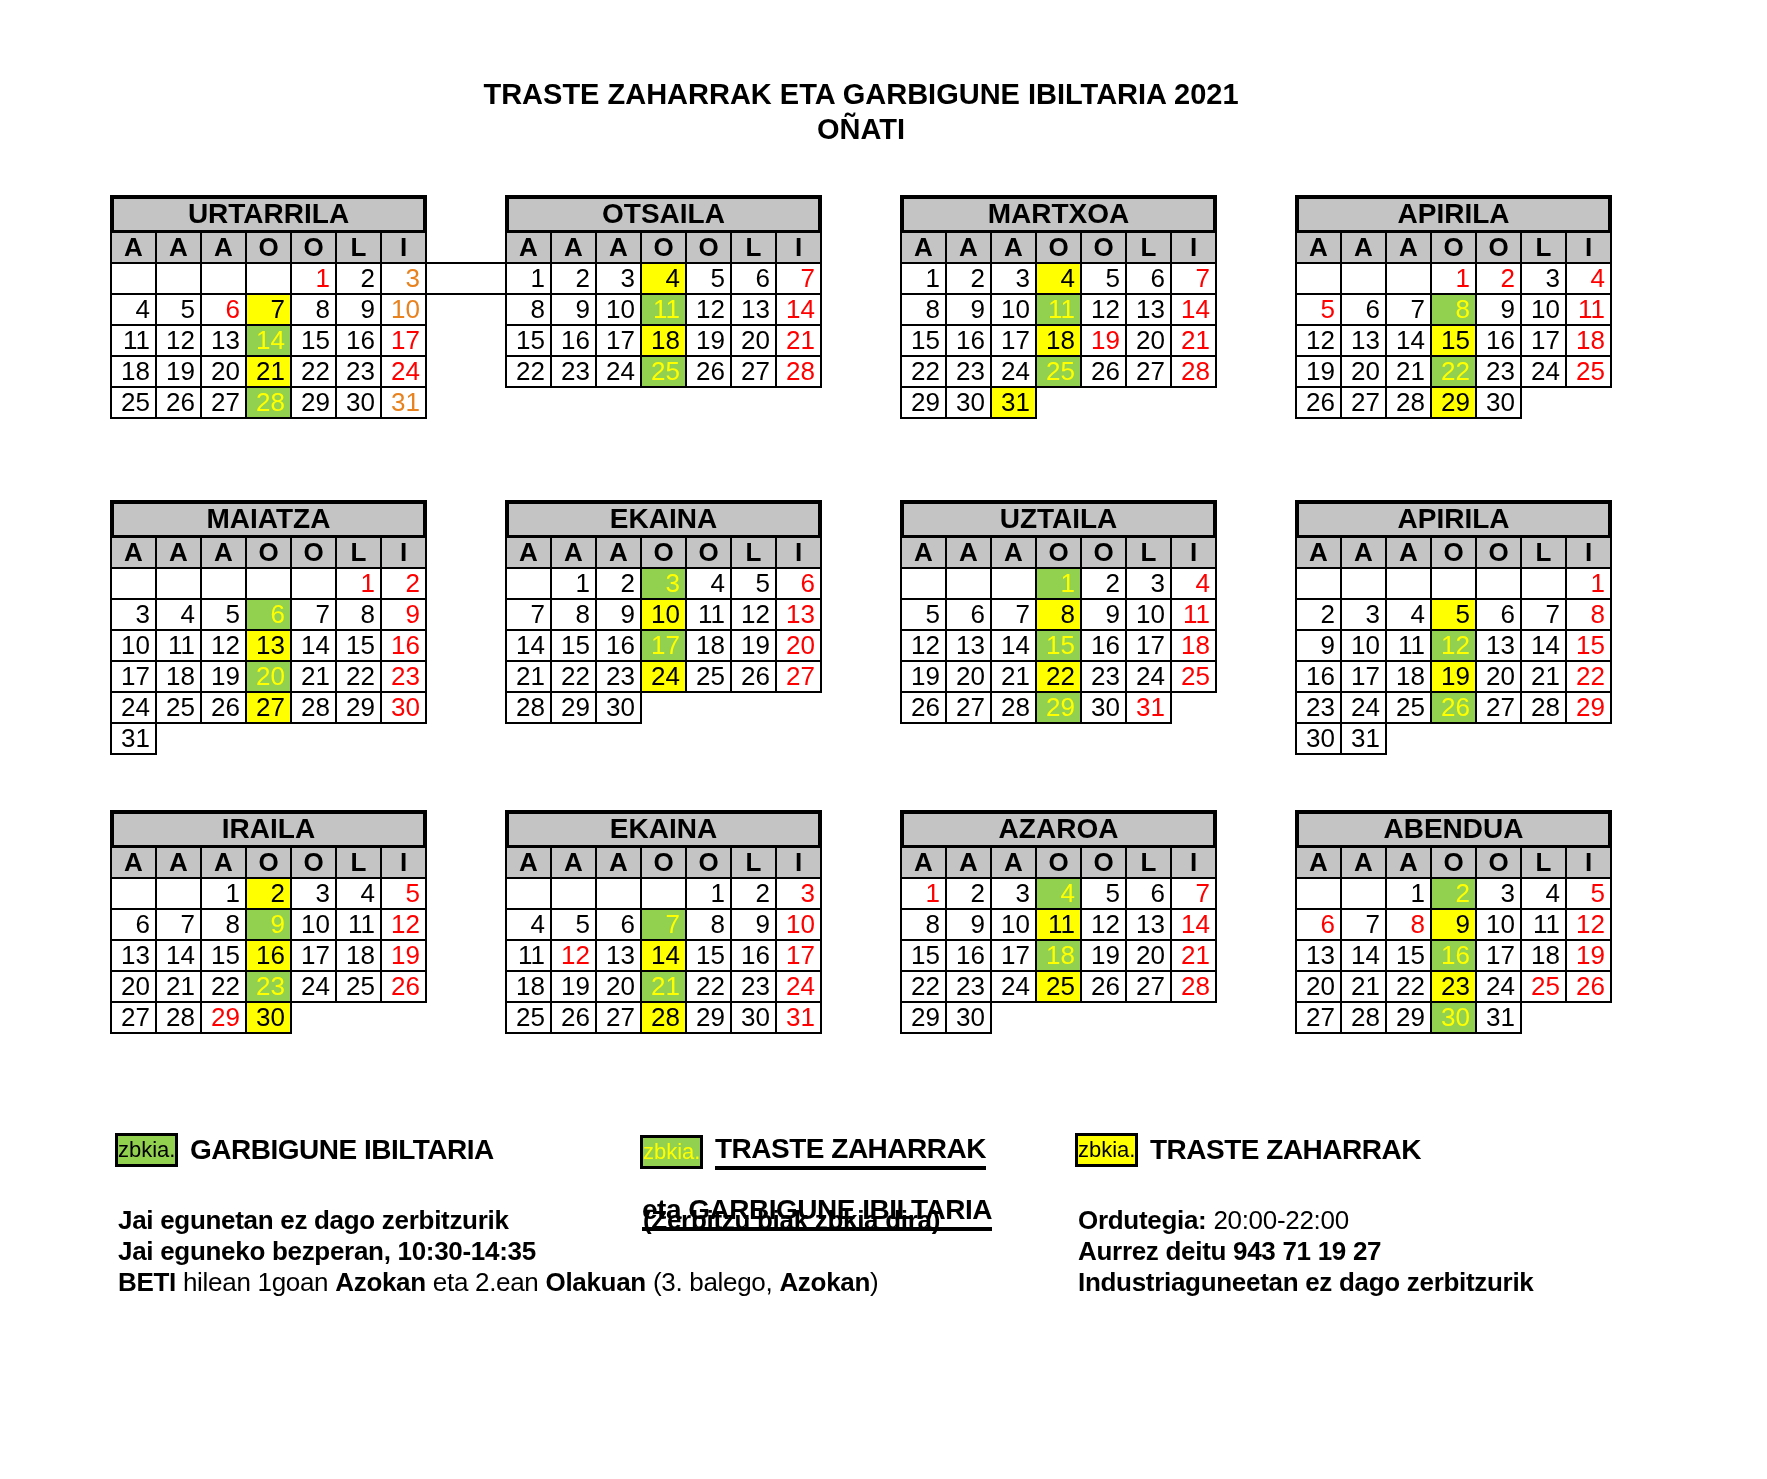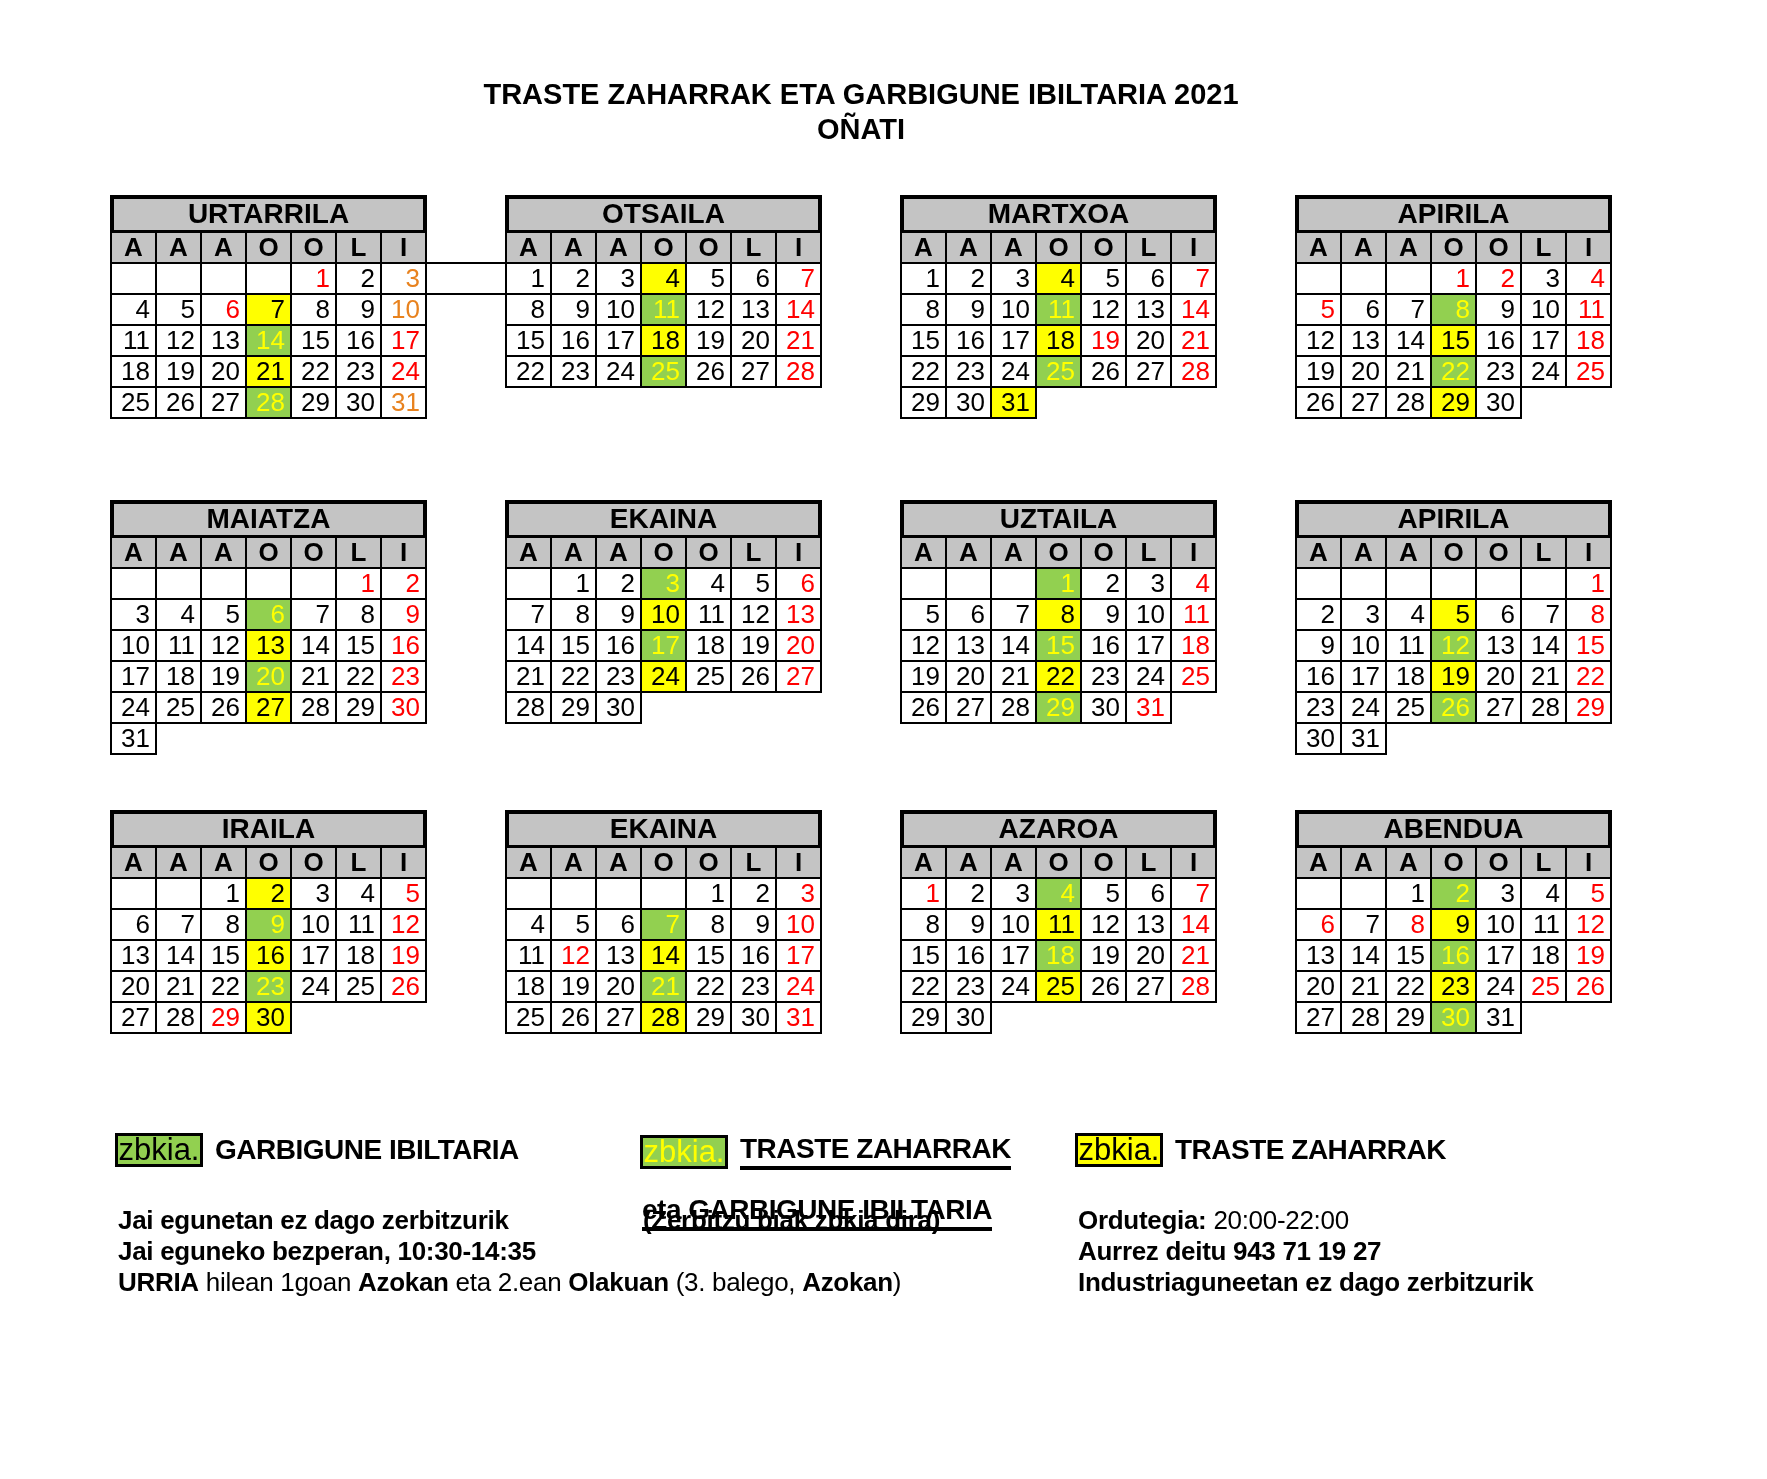--- a/index.html
+++ b/index.html
@@ -22,22 +22,22 @@
          font-weight:bold;font-size:26px;}
   .fg-r{color:var(--holiday_red);}
   .fg-o{color:var(--special_orange);}
   .bg-Y{background:var(--highlight_yellow);}
   .bg-G{background:var(--highlight_green);color:var(--green_cell_number);}
 
   .connector{position:absolute;height:2px;background:#000;}
 
   .legend-block{position:absolute;width:540px;}
   .legend-row{display:flex;align-items:center;gap:12px;}
-  .swatch{width:88px;height:34px;border:3px solid #000;box-sizing:border-box;
-          font-size:31px;line-height:28px;text-align:center;flex:0 0 auto;}
+  .swatch{width:63px;height:34px;border:3px solid #000;box-sizing:border-box;
+          font-size:22px;line-height:28px;text-align:center;flex:0 0 auto;}
   .ltitle{font-weight:bold;font-size:28px;letter-spacing:-0.5px;white-space:nowrap;}
   .ul{border-bottom:4px solid #000;padding-bottom:1px;}
   .l2{display:table;margin-top:24px;margin-left:2px;}
   .notes{position:absolute;left:3px;top:72px;width:540px;}
   .note-line{font-size:26px;line-height:31px;letter-spacing:-0.3px;white-space:nowrap;}
 </style>
 </head>
 <body>
 
 <div class="page">
@@ -567,21 +567,21 @@
 
   <div id="legend">
       <div class="legend-block" style="left: 115px; top: 1133px;">
         <div class="legend-row">
           <div class="swatch" style="background: rgb(146, 208, 80); color: rgb(0, 0, 0);">zbkia.</div>
           <div class="ltitle">GARBIGUNE IBILTARIA</div>
         </div>
         <div class="notes">
           <div class="note-line"><span style="font-weight: bold;">Jai egunetan ez dago zerbitzurik</span></div>
           <div class="note-line"><span style="font-weight: bold;">Jai eguneko bezperan, 10:30-14:35</span></div>
-          <div class="note-line"><span style="font-weight: bold;">URRIA</span><span> hilean 1goan </span><span style="font-weight: bold;">Azokan</span><span> eta 2.ean </span><span style="font-weight: bold;">Olakuan</span><span> (3. balego, </span><span style="font-weight: bold;">Azokan</span><span>)</span></div>
+          <div class="note-line"><span style="font-weight: bold;">BETI</span><span> hilean 1goan </span><span style="font-weight: bold;">Azokan</span><span> eta 2.ean </span><span style="font-weight: bold;">Olakuan</span><span> (3. balego, </span><span style="font-weight: bold;">Azokan</span><span>)</span></div>
         </div>
       </div>
       <div class="legend-block" style="left: 640px; top: 1133px;">
         <div class="legend-row">
           <div class="swatch" style="background: rgb(146, 208, 80); color: rgb(255, 255, 0);">zbkia.</div>
           <div class="ltitle ul">TRASTE ZAHARRAK</div>
         </div>
         <div class="ltitle l2 ul">eta GARBIGUNE IBILTARIA</div>
         <div class="notes">
           <div class="note-line"><span style="font-weight: bold;">(Zerbitzu biak zbkia dira)</span></div>

